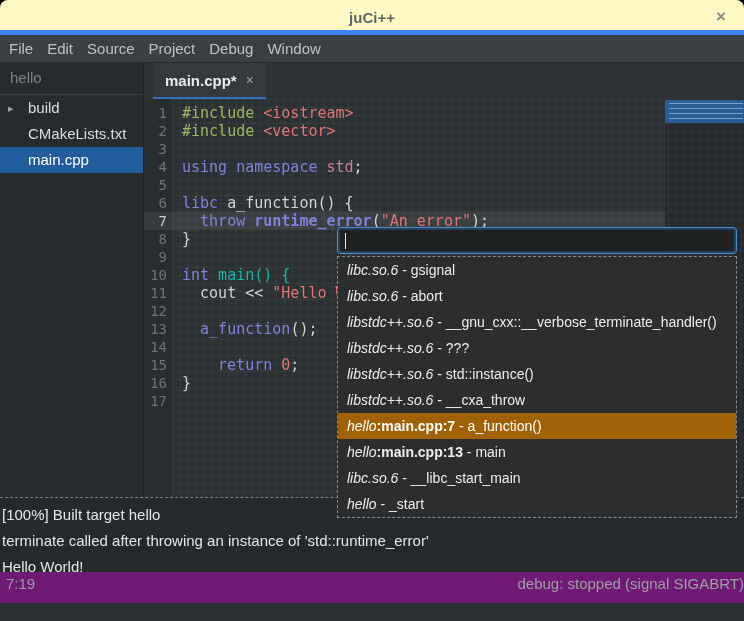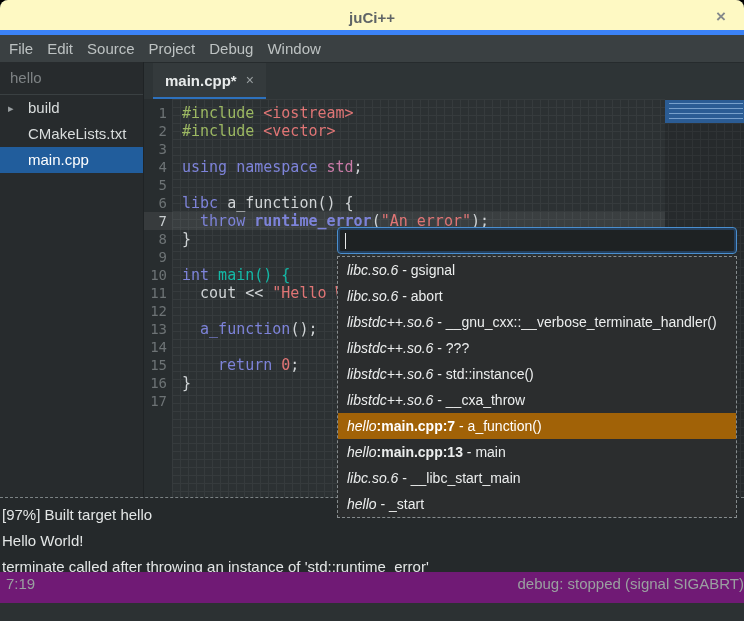--- a/index.html
+++ b/index.html
@@ -172,23 +172,23 @@
         <div class="pop-item"><span class="pop-lib">libstdc++.so.6</span><span class="pop-sym"> - std::instance()</span></div>
         <div class="pop-item"><span class="pop-lib">libstdc++.so.6</span><span class="pop-sym"> - __cxa_throw</span></div>
         <div class="pop-item selected"><span class="pop-lib">hello</span><span class="pop-loc">:main.cpp:7</span><span class="pop-sym"> - a_function()</span></div>
         <div class="pop-item"><span class="pop-lib">hello</span><span class="pop-loc">:main.cpp:13</span><span class="pop-sym"> - main</span></div>
         <div class="pop-item"><span class="pop-lib">libc.so.6</span><span class="pop-sym"> - __libc_start_main</span></div>
         <div class="pop-item"><span class="pop-lib">hello</span><span class="pop-sym"> - _start</span></div>
       </div>
   </div>
 
   <div class="terminal" id="terminal">
-      <div class="term-line">[97%] Built target hello</div>
+      <div class="term-line">[100%] Built target hello</div>
+      <div class="term-line">terminate called after throwing an instance of 'std::runtime_error'</div>
       <div class="term-line">Hello World!</div>
-      <div class="term-line">terminate called after throwing an instance of 'std::runtime_error'</div>
       <div class="term-line">  what():  An error</div>
     </div>
 
   <div class="statusbar">
     <span class="status-pos">7:19</span>
     <span class="status-msg">debug: stopped (signal SIGABRT)</span>
   </div>
 
 </div>
 

